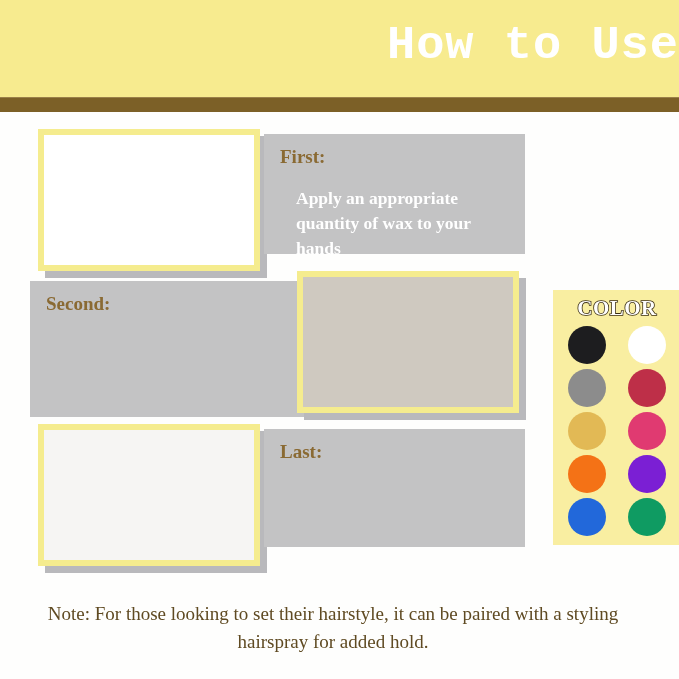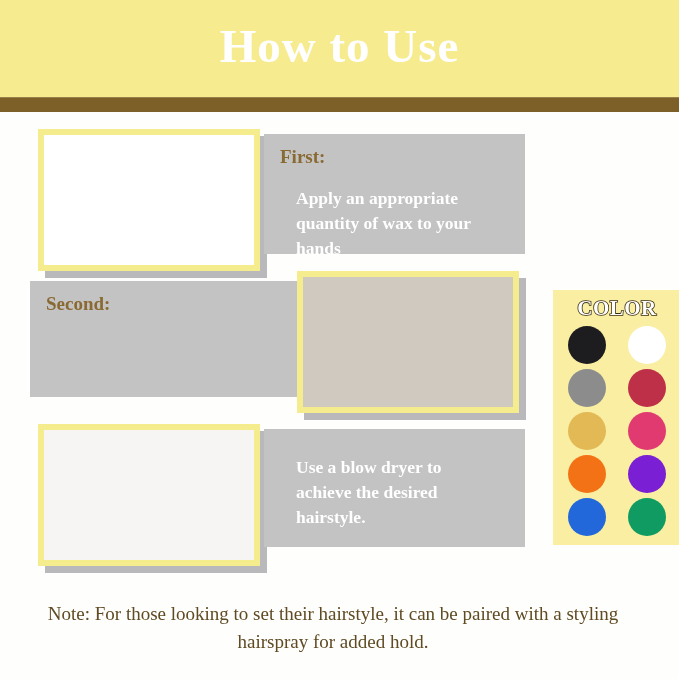--- a/index.html
+++ b/index.html
@@ -19,23 +19,23 @@
   .header-band {
     position: absolute;
     left: 0; top: 0;
     width: 679px; height: 97px;
     background: #f7eb8f;
   }
   .header-title {
     position: absolute;
     left: 0; top: 16px;
     width: 679px;
-    text-align: center;
+    text-align: right;
     color: #ffffff;
-    font-family: Liberation Serif, serif;
+    font-family: Liberation Mono, monospace;
     font-weight: bold;
     font-size: 47px;
     letter-spacing: 1px;
     line-height: 60px;
   }
   .header-rule {
     position: absolute;
     left: 0; top: 97px;
     width: 679px; height: 14px;
     background: #7c6027;
@@ -70,21 +70,21 @@
   #photo-dry .bg { position:absolute; inset:0; background:#f6f5f3; }
 
   
   .text-panel {
     position: absolute;
     background: #c3c3c4;
     box-sizing: border-box;
     padding: 10px 26px 12px 16px;
   }
   #panel-first  { left: 264px; top: 134px; width: 261px; height: 120px; }
-  #panel-second { left: 30px;  top: 281px; width: 280px; height: 116px; }
+  #panel-second { left: 30px;  top: 281px; width: 280px; height: 136px; }
   #panel-last   { left: 264px; top: 429px; width: 261px; height: 118px; }
 
   .step-label {
     color: #8a6a33;
     font-weight: bold;
     font-size: 19px;
     line-height: 26px;
     margin: 0 0 1px 0;
   }
   .step-text {
@@ -274,23 +274,21 @@
 
       <path d="M4 124 C14 118 26 122 28 132 C30 140 22 142 12 142 L0 142 Z" fill="#f0d2bb"></path>
 
       <path d="M96 128 L186 142 L96 142 Z" fill="#c49a63"></path>
       <path d="M106 132 L176 142 L106 142 Z" fill="#d3ab77"></path>
     </svg>
   </div>
 </div>
 
 <div class="text-panel" id="panel-last">
-  <p class="step-text">Use a blow dryer to
-achieve the desired
-hairstyle.</p>
+  <p class="step-label">Last:</p>
 </div>
 
 <div id="color-panel" style="background: rgb(249, 238, 161);">
   <div class="color-title">COLOR</div>
   <div class="swatch-grid">
       <div class="swatch" style="background: rgb(29, 29, 31);"></div>
       <div class="swatch" style="background: rgb(255, 255, 255);"></div>
       <div class="swatch" style="background: rgb(140, 140, 140);"></div>
       <div class="swatch" style="background: rgb(190, 47, 72);"></div>
       <div class="swatch" style="background: rgb(226, 185, 85);"></div>

